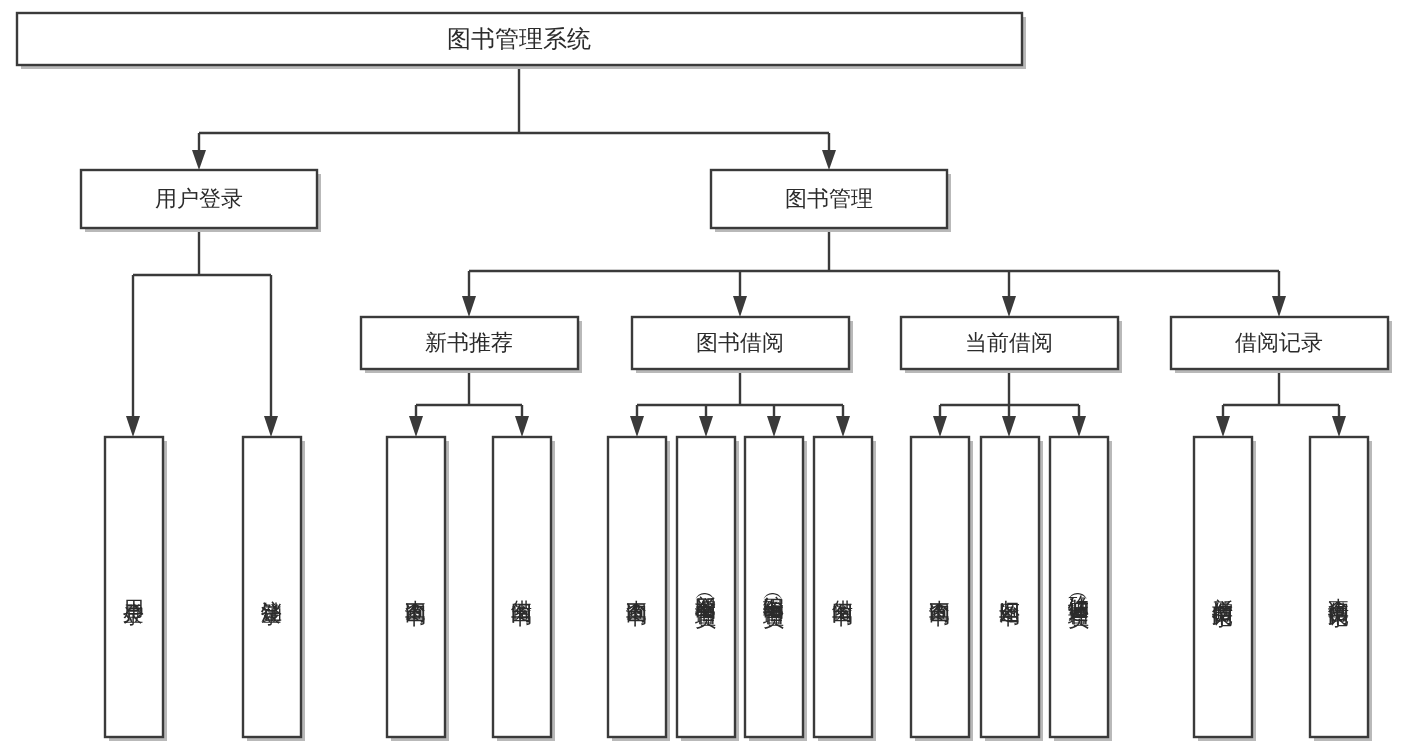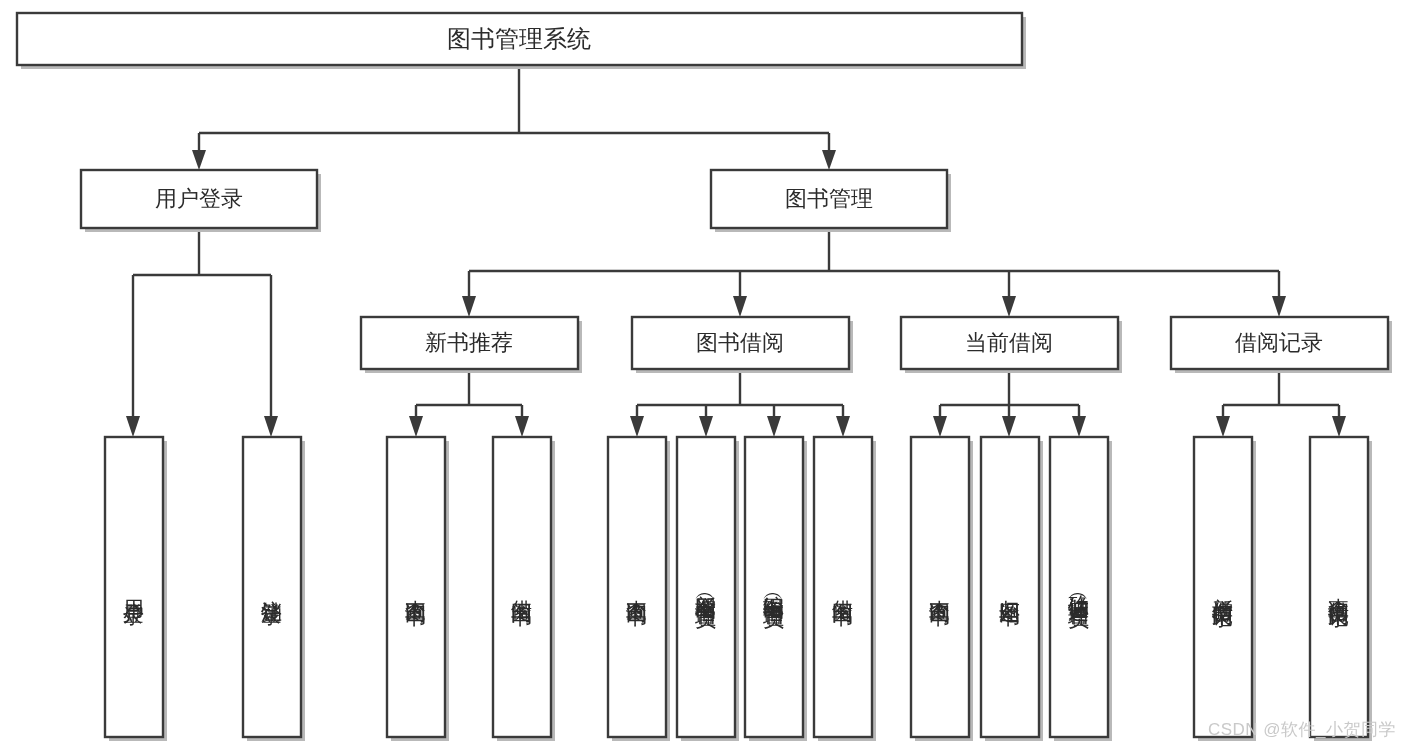--- a/index.html
+++ b/index.html
@@ -242,14 +242,13 @@
   <div class="vlabel" style="left:608px; top:437px; width:58px; height:300px;">查询图书</div>
   <div class="vlabel" style="left:677px; top:437px; width:58px; height:300px;">新增图书（管理员）</div>
   <div class="vlabel" style="left:745px; top:437px; width:58px; height:300px;">编辑图书（管理员）</div>
   <div class="vlabel" style="left:814px; top:437px; width:58px; height:300px;">借阅图书</div>
   <div class="vlabel" style="left:911px; top:437px; width:58px; height:300px;">查询图书</div>
   <div class="vlabel" style="left:981px; top:437px; width:58px; height:300px;">归还图书</div>
   <div class="vlabel" style="left:1050px; top:437px; width:58px; height:300px;">确认归还（管理员）</div>
   <div class="vlabel" style="left:1194px; top:437px; width:58px; height:300px;">新增借阅记录</div>
   <div class="vlabel" style="left:1310px; top:437px; width:58px; height:300px;">查询借阅记录</div>
 
-  <div id="watermark">CSDN @软件_小贺同学</div>
 </div>
 
 </body></html>

